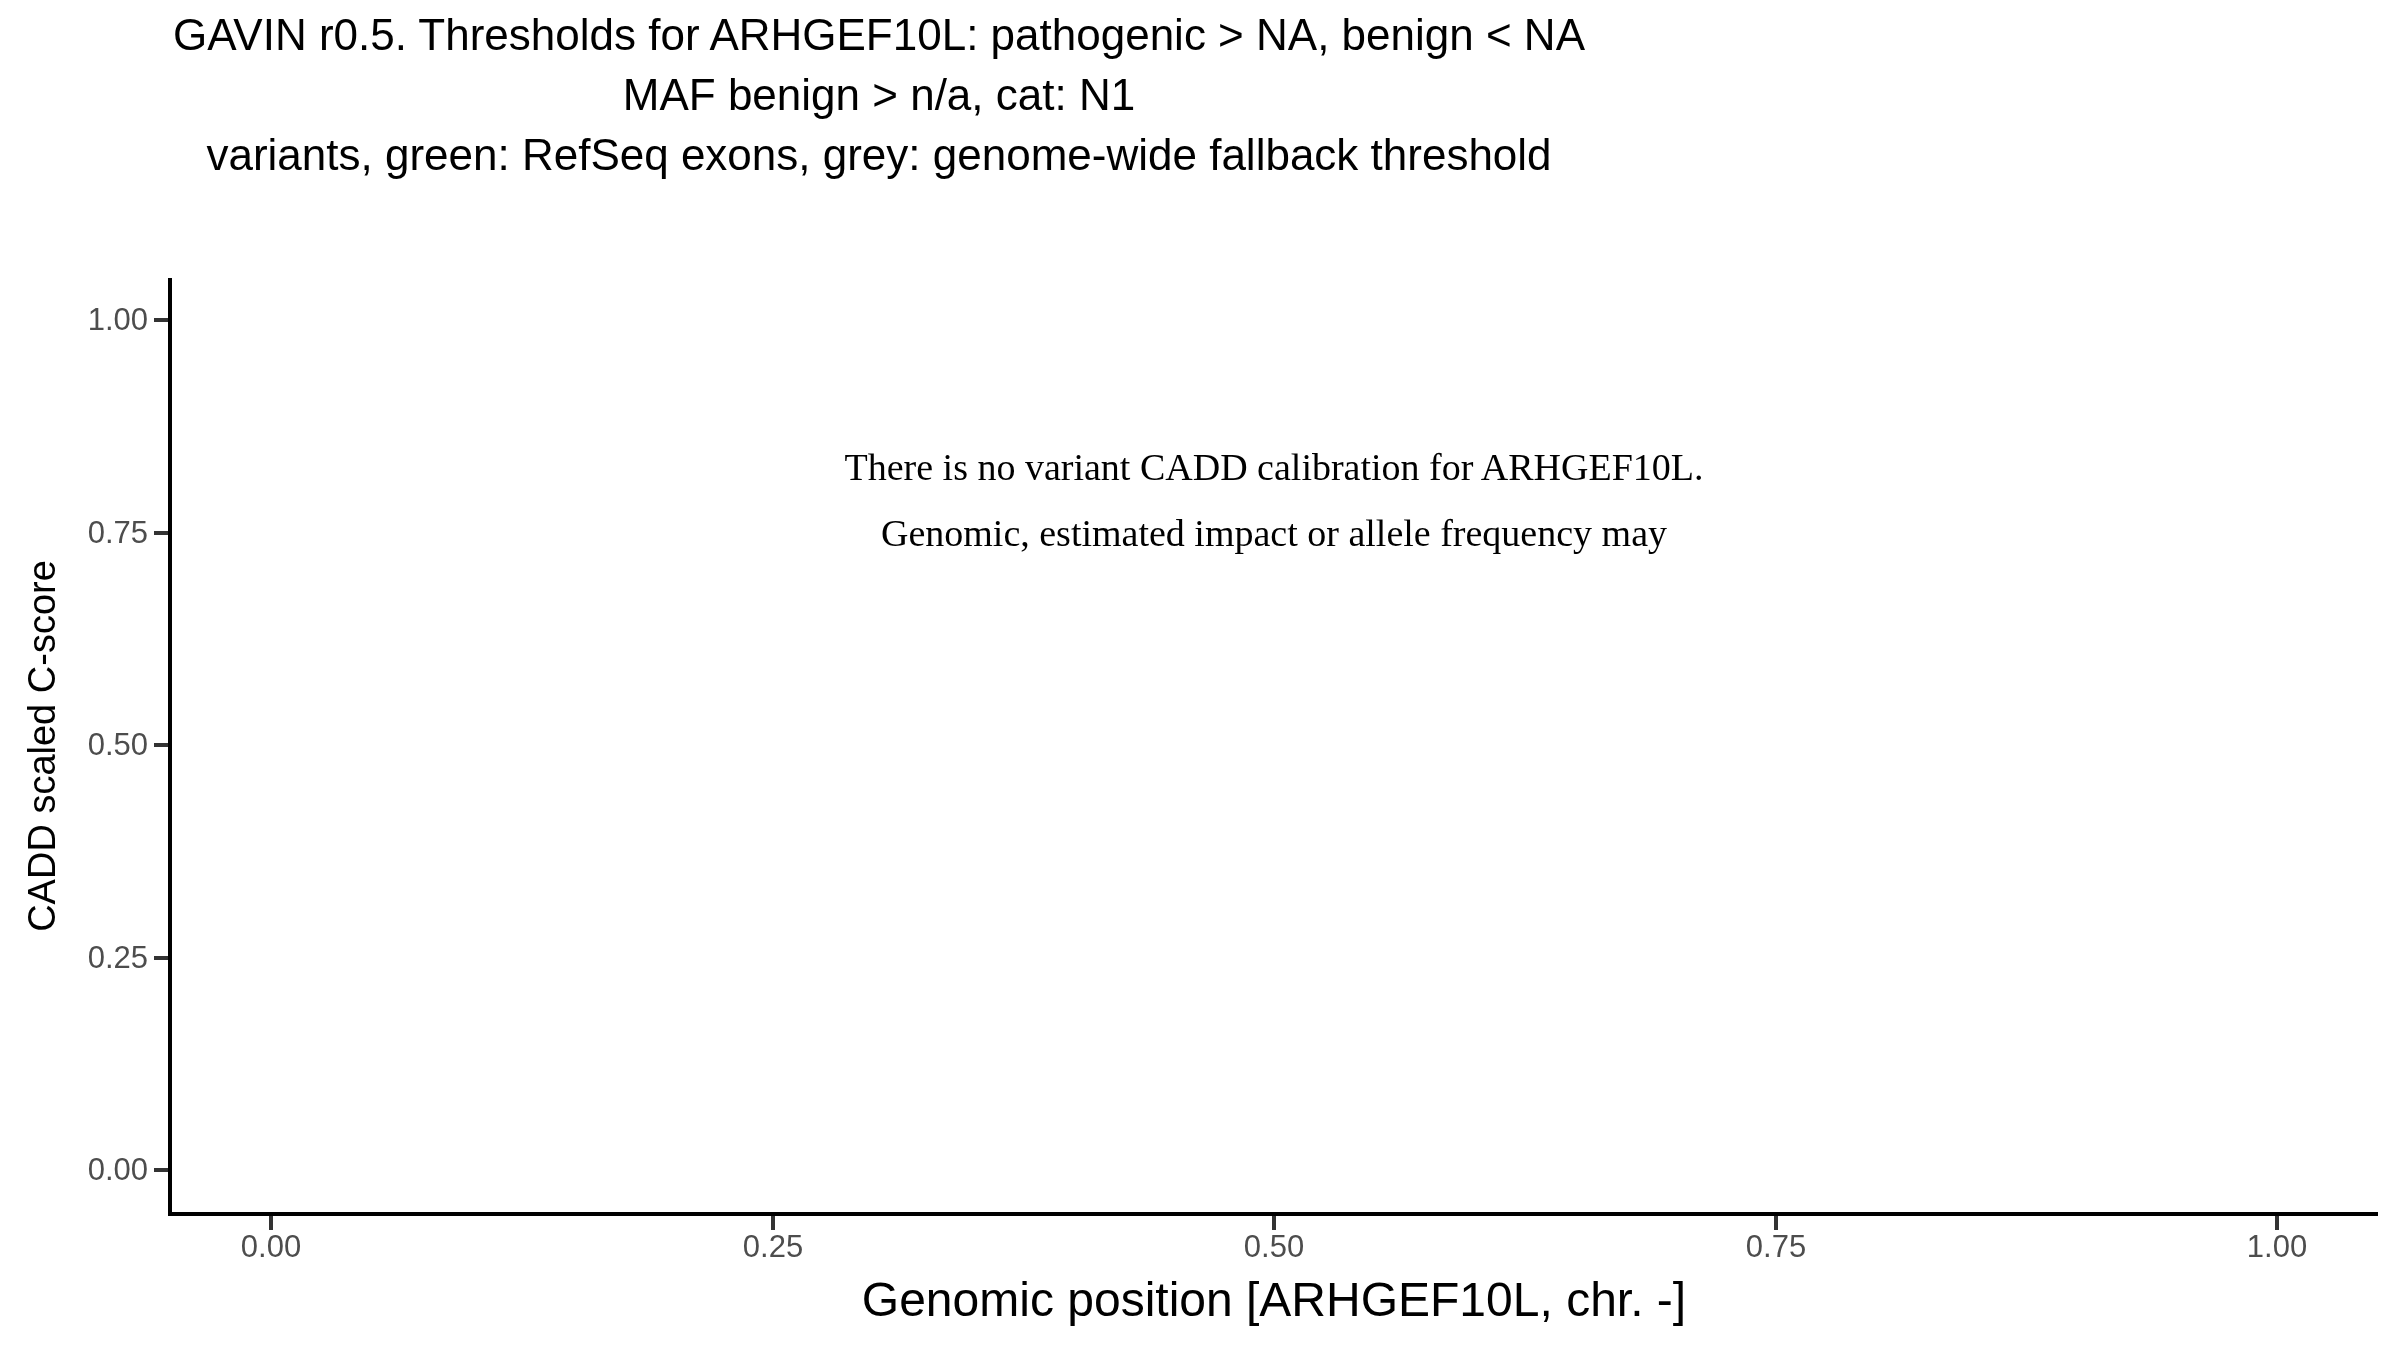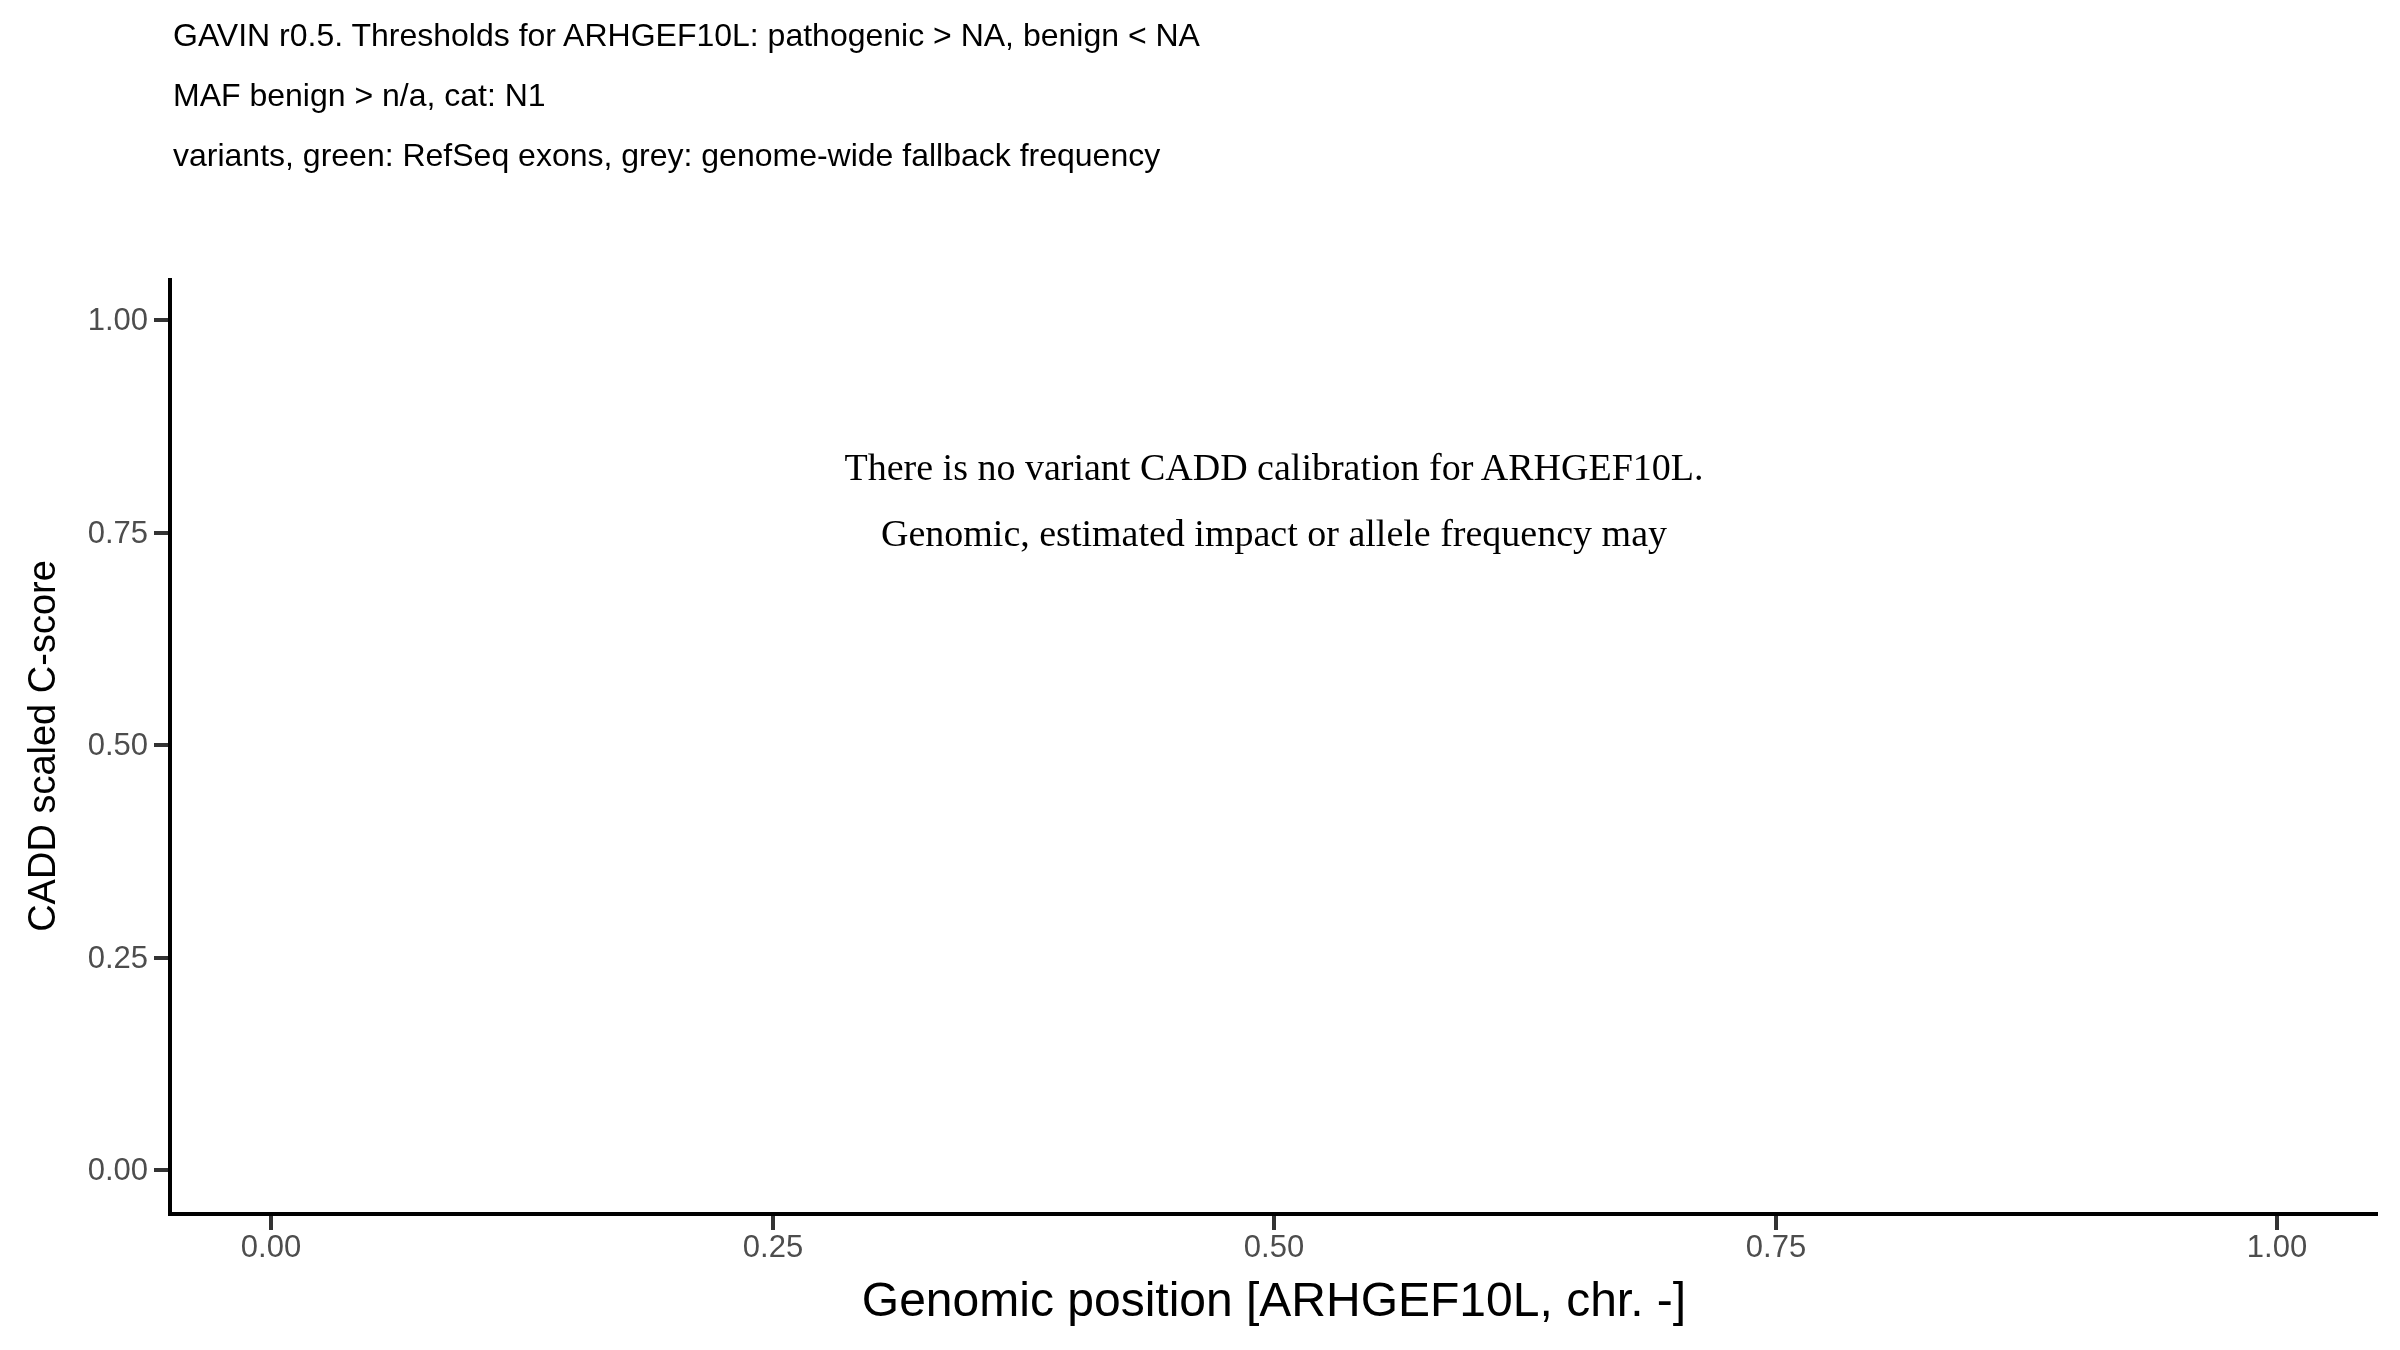--- a/index.html
+++ b/index.html
@@ -8,23 +8,24 @@
     background: #ffffff;
     font-family: "Liberation Sans", sans-serif;
     position: relative;
     overflow: hidden;
   }
   .abs { position: absolute; }
 
   
   .title-block {
     left: 173px; top: 5px;
-    font-size: 32px; line-height: 60px;
+    font-size: 44px; line-height: 60px;
     color: #000000;
     white-space: nowrap;
+    text-align: center;
   }
 
   
   .plot-panel {
     left: 168px; top: 278px;
     width: 2210px; height: 938px;
     box-sizing: border-box;
     border-left: 4px solid #000000;
     border-bottom: 4px solid #000000;
     background: #ffffff;
@@ -77,21 +78,21 @@
   }
   .xl-000 { left: 171px; }  .xl-025 { left: 673px; }  .xl-050 { left: 1174px; }
   .xl-075 { left: 1676px; } .xl-100 { left: 2177px; }
 </style>
 </head>
 <body>
 
 <div class="abs title-block">
   <div>GAVIN r0.5. Thresholds for ARHGEF10L: pathogenic &gt; NA, benign &lt; NA</div>
   <div>MAF benign &gt; n/a, cat: N1</div>
-  <div>variants, green: RefSeq exons, grey: genome-wide fallback frequency</div>
+  <div>variants, green: RefSeq exons, grey: genome-wide fallback threshold</div>
 </div>
 
 <div class="abs plot-panel"></div>
 
 <div class="abs annotation">
   <div>There is no variant CADD calibration for ARHGEF10L.</div>
   <div>Genomic, estimated impact or allele frequency may</div>
 </div>
 
 <div class="abs ytick-mark ym-100"></div>

